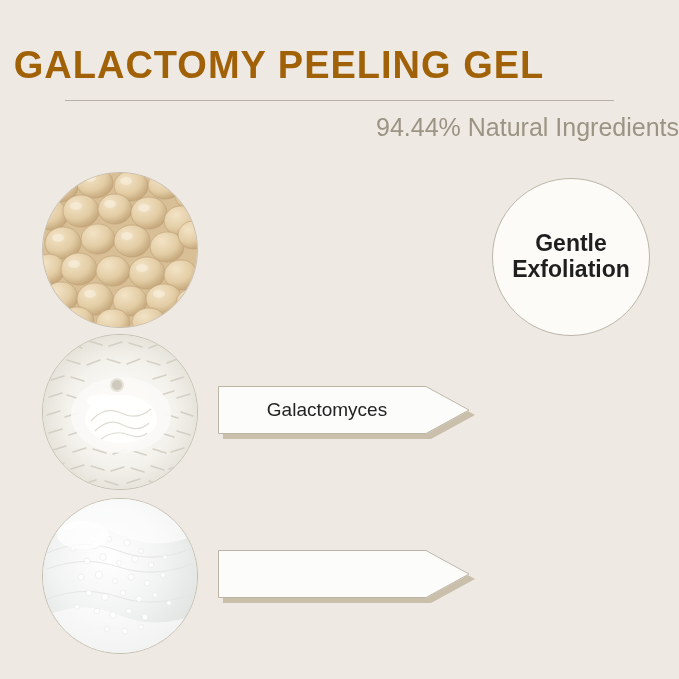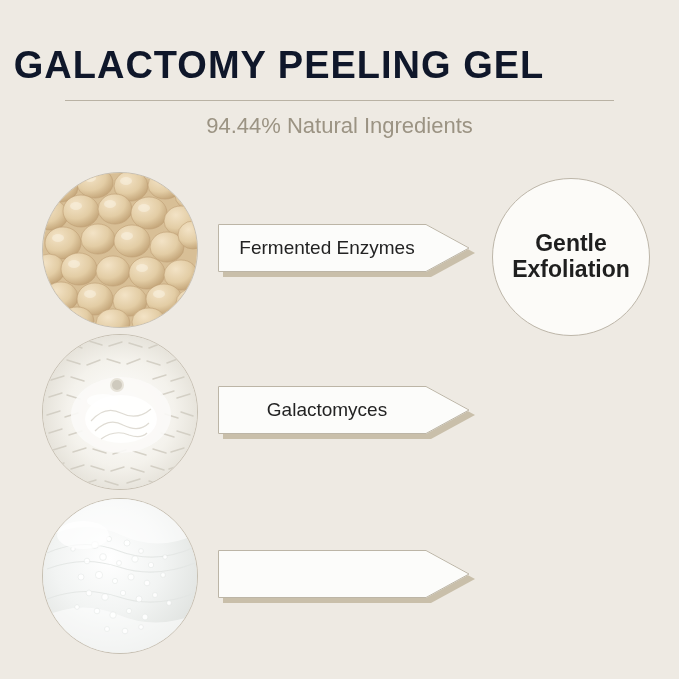--- a/index.html
+++ b/index.html
@@ -14,34 +14,34 @@
   #page { position:relative; width:679px; height:679px; background:#EEEAE3; }
 
   
   #header { position:absolute; left:0; top:0; width:679px; height:160px; }
 
   #page-title {
     position:absolute; left:0; top:44px; width:558px;
     text-align:center;
     font-size:38px; font-weight:bold;
     letter-spacing:1.0px;
-    color:#0f172a;
+    color:#a16207;
     white-space:nowrap;
   }
 
   #title-divider {
     position:absolute; left:65px; top:100px;
     width:549px; height:1px;
     background:#B9B2A4;
   }
 
   #subtitle {
     position:absolute; left:0; top:113px; width:679px;
-    text-align:center;
-    font-size:22px; font-weight:400;
+    text-align:right;
+    font-size:25px; font-weight:400;
     color:#9B9383;
     white-space:nowrap;
   }
 
   
   .row { position:absolute; left:0; width:679px; height:165px; }
   #row-0 { top:170px; }
   #row-1 { top:332px; }
   #row-2 { top:496px; }
 
@@ -170,28 +170,20 @@
           <ellipse cx="15" cy="65" rx="6" ry="4"></ellipse>
           <ellipse cx="84" cy="63" rx="6" ry="4"></ellipse>
           <ellipse cx="31" cy="91" rx="6" ry="4"></ellipse>
           <ellipse cx="99" cy="95" rx="6" ry="4"></ellipse>
           <ellipse cx="47" cy="121" rx="6" ry="4"></ellipse>
           <ellipse cx="116" cy="121" rx="6" ry="4"></ellipse>
         </g>
       </svg>
     </div>
 
-    <div class="banner-wrap">
-      <div class="banner-shadow"></div>
-      <div class="banner-face"></div>
-      <svg class="banner-outline" viewBox="0 0 252 48" xmlns="http://www.w3.org/2000/svg">
-        <polygon points="0.5,0.5 208,0.5 251,24 208,47.5 0.5,47.5" fill="none" stroke="#BCB5A6" stroke-width="1"></polygon>
-      </svg>
-      <div class="banner-label">Fermented Enzymes</div>
-    </div>
 
     <div class="benefit-circle">
       <div class="benefit-label">Gentle
 Exfoliation</div>
     </div>
   </div>
 
   <div class="row" id="row-1">
 
     <div class="photo-circle">

